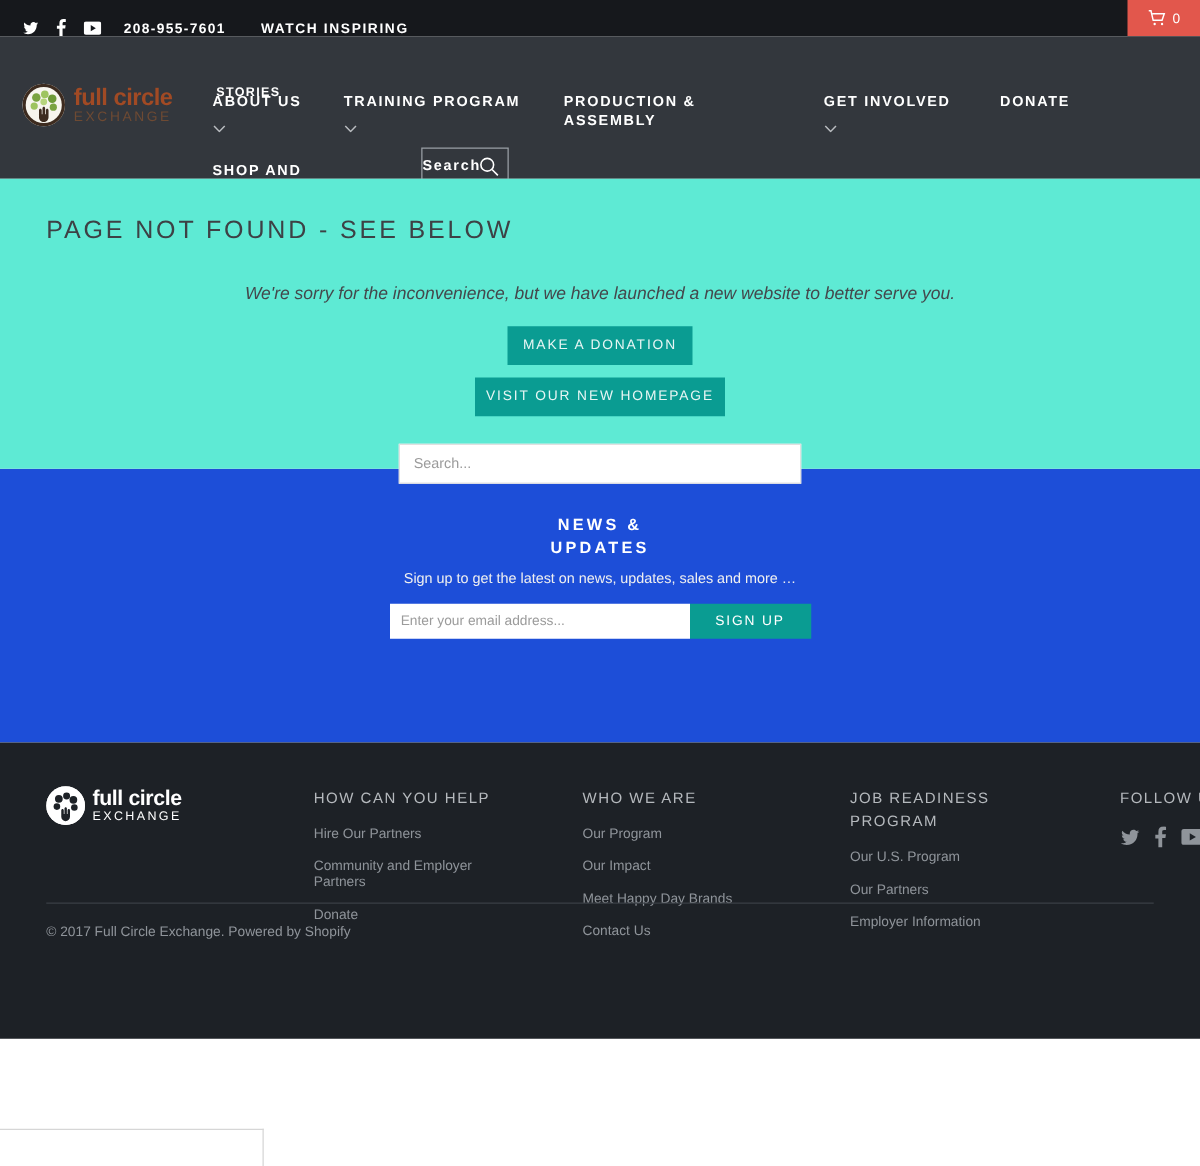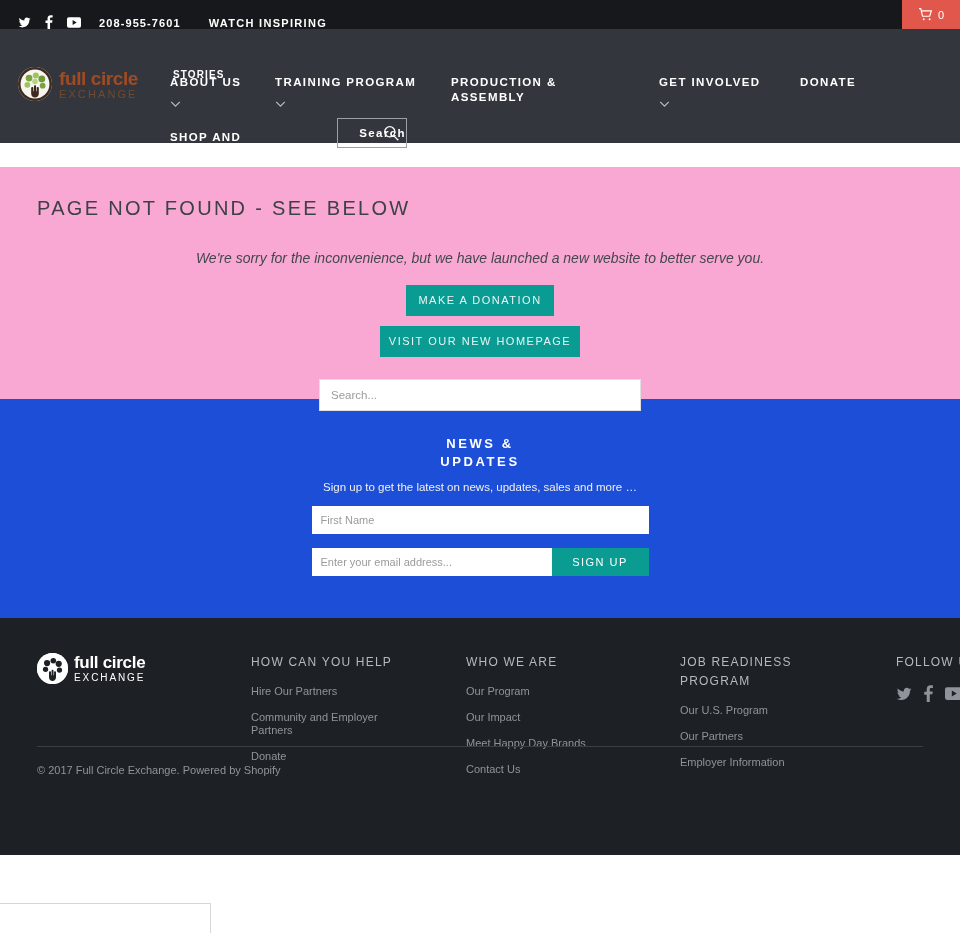--- a/index.html
+++ b/index.html
@@ -85,33 +85,33 @@
   .nav-train   { left:105px; top:46px; }
   .nav-prod    { left:281px; top:46px; width:130px; }
   .nav-get     { left:489px; top:46px; }
   .nav-donate  { left:630px; top:46px; }
   .nav-shop    { left:0px;   top:101px; width:95px; }
 
   .search-box {
     position:absolute; left:167px; top:89px;
     width:70px; height:30px;
     border:1px solid #9aa0a6;
-    display:flex; align-items:center; justify-content:flex-end;
+    display:flex; align-items:center; justify-content:flex-start;
     background:transparent;
   }
   .search-box .lbl {
     color:#ffffff; font-size:11.5px; font-weight:bold;
     letter-spacing:1.4px;
   }
   .search-box .mag {
     position:absolute; left:45px; top:6px;
   }
 
   
-  .main { padding:0; background:#f9a8d4; height:232px; position:relative;margin-top:24px; }
+  .main { padding:0; background:#5eead4; height:232px; position:relative; }
   .page-title {
     margin:0; padding:30px 0 0 37px;
     font-size:20px; font-weight:normal; color:#3d4145;
     letter-spacing:2.3px; text-transform:uppercase;
   }
   .apology {
     text-align:center; font-style:italic; font-size:14px;
     color:#44484c; margin:30px 0 0 0;
   }
   .btn-teal {
@@ -325,21 +325,20 @@
   <p class="apology">We're sorry for the inconvenience, but we have launched a new website to better serve you.</p>
   <a href="#" class="btn-teal btn-donation">MAKE A DONATION</a>
   <a href="#" class="btn-teal btn-homepage">VISIT OUR NEW HOMEPAGE</a>
   <input class="search-field" type="text" placeholder="Search..." style="">
 </div>
 
 <div class="newsletter">
   <h3>NEWS &amp; UPDATES</h3>
   <p>Sign up to get the latest on news, updates, sales and more …</p>
   <div class="nl-form">
-    <input class="nl-input" type="text" placeholder="First Name" style="">
     <div class="nl-row">
       <input class="nl-input nl-email" type="email" placeholder="Enter your email address..." style="">
       <button class="nl-signup">SIGN UP</button>
     </div>
   </div>
 </div>
 
 <div class="footer">
   <div class="footer-inner">
 

